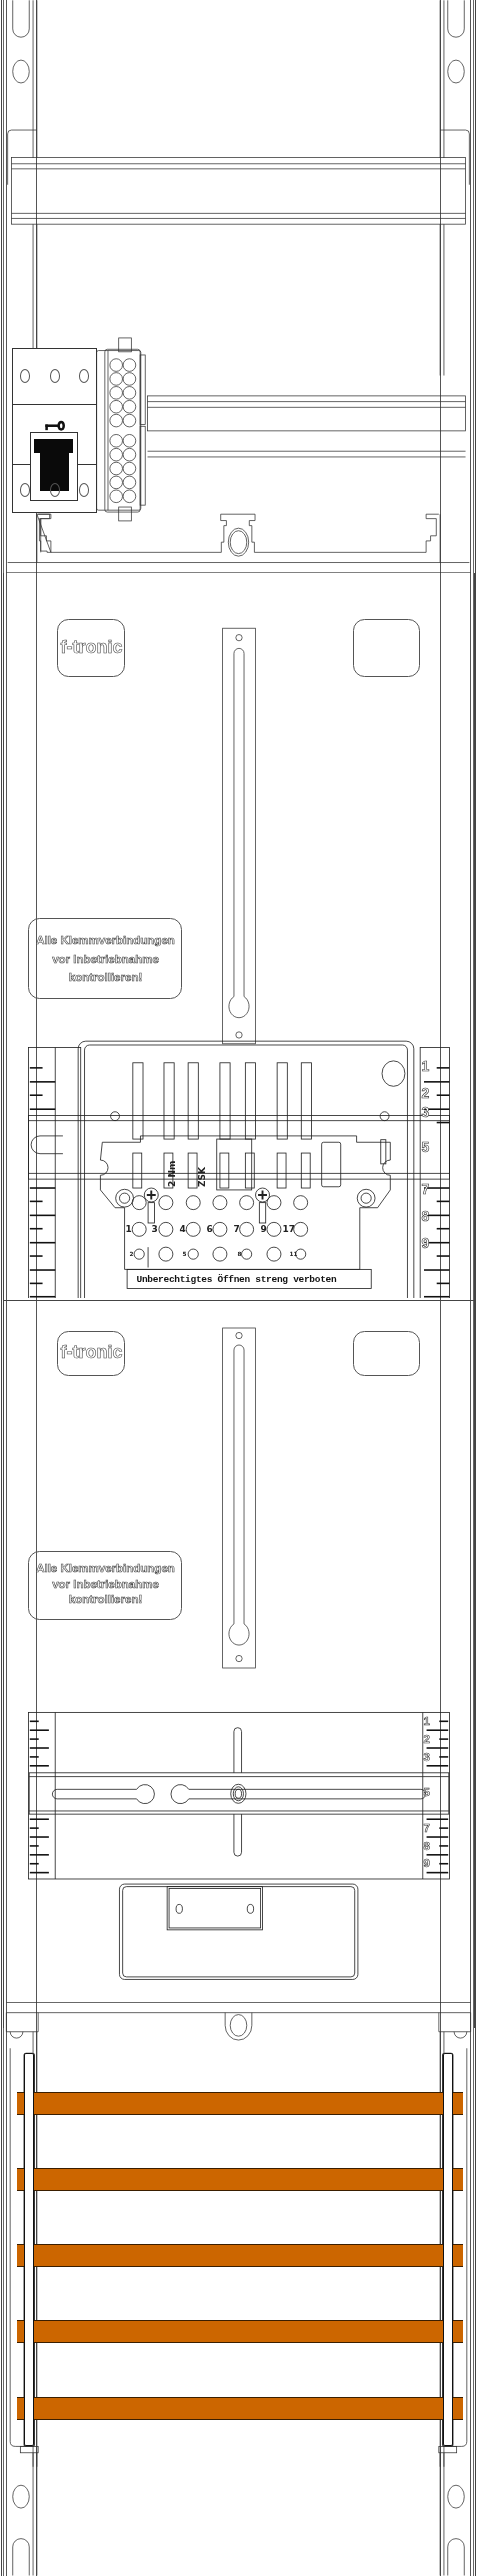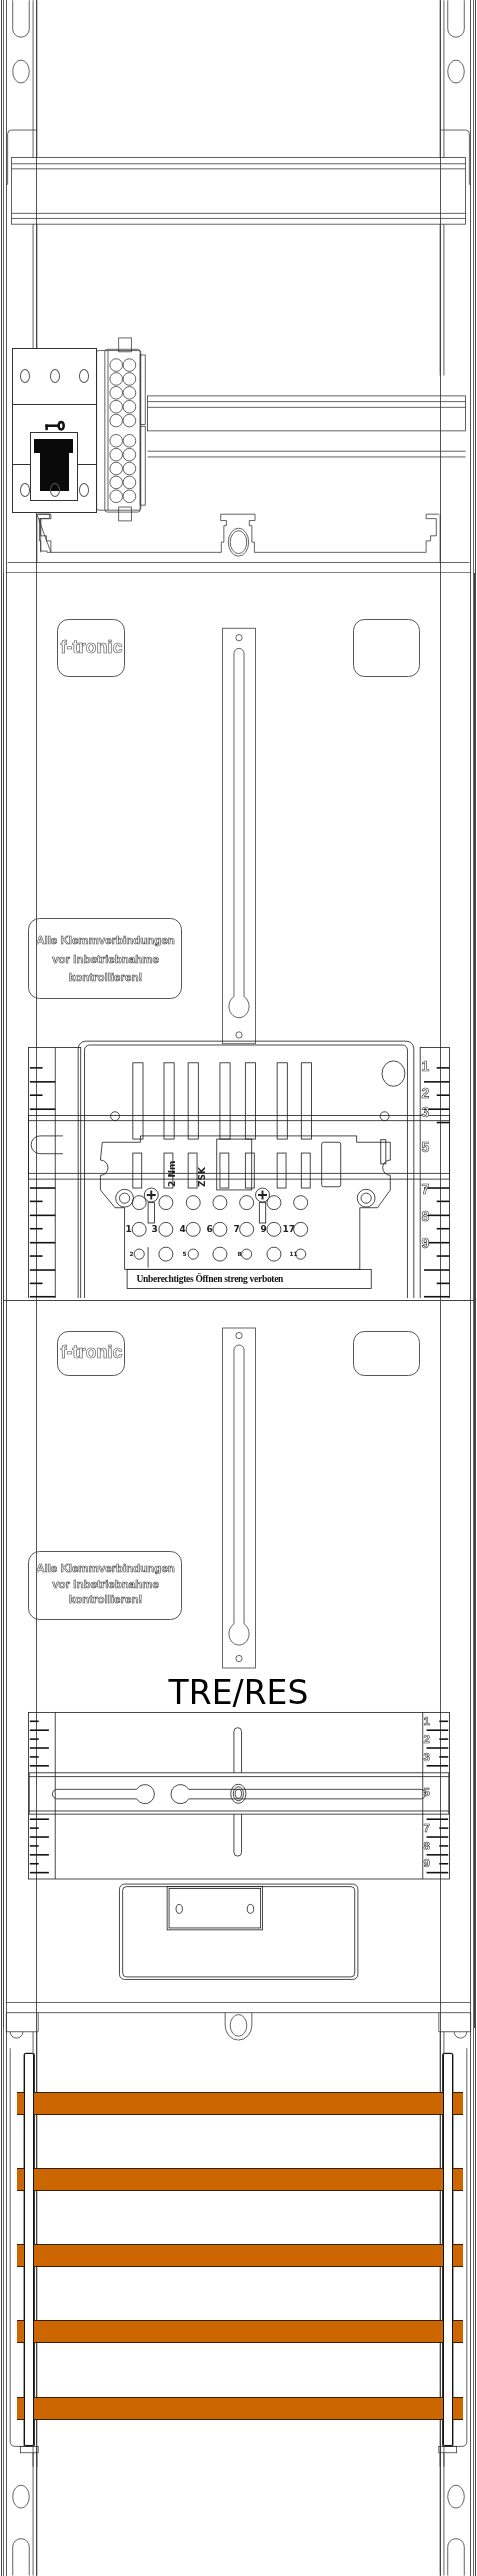--- a/index.html
+++ b/index.html
@@ -293,21 +293,21 @@
   <div class="mod-num" style="left:126px;top:193px;">3</div>
   <div class="mod-num" style="left:154px;top:193px;">4</div>
   <div class="mod-num" style="left:181px;top:193px;">6</div>
   <div class="mod-num" style="left:208px;top:193px;">7</div>
   <div class="mod-num" style="left:235px;top:193px;">9</div>
   <div class="mod-num" style="left:257px;top:193px;">17</div>
   <div class="mod-num small" style="left:104px;top:220px;">2</div>
   <div class="mod-num small" style="left:157px;top:220px;">5</div>
   <div class="mod-num small" style="left:212px;top:220px;">8</div>
   <div class="mod-num small" style="left:264px;top:220px;">11</div>
-  <div class="abs" style="left:111px;top:243px;width:229px;font-family:Liberation Serif, serif;font-weight:bold;font-size:9.5px;color:#111;letter-spacing:-0.3px;">Unberechtigtes Öffnen streng verboten</div>
+  <div class="abs" style="left:111px;top:243px;width:229px;font-family:Liberation Mono, monospace;font-weight:bold;font-size:9.5px;color:#111;letter-spacing:-0.3px;">Unberechtigtes Öffnen streng verboten</div>
 </div>
 
 <div class="abs" style="left:0;top:1300px;width:477px;height:728px;">
   <div class="abs" style="left:2.5px;top:0;width:472px;height:728px;border-left:1.3px solid #444;border-right:1.3px solid #444;border-top:1px solid #444;"></div>
 
   <div class="abs thin" style="left:57px;top:31px;width:68px;height:45px;border-radius:11.5px;">
     <div class="outline-text" style="left:0;top:10.2px;width:67px;font-size:18px;">f-tronic</div>
   </div>
   <div class="abs thin" style="left:353px;top:31px;width:67px;height:45px;border-radius:11.5px;"></div>
 
@@ -321,21 +321,20 @@
       </g>
     </svg>
   </div>
 
   <div class="abs thin" style="left:28px;top:251px;width:154px;height:69px;border-radius:11.5px;">
     <div class="outline-text" style="left:0;top:10.2px;width:153px;font-size:11.5px;">Alle Klemmverbindungen</div>
     <div class="outline-text" style="left:0;top:25.5px;width:153px;font-size:11.5px;">vor Inbetriebnahme</div>
     <div class="outline-text" style="left:0;top:41px;width:153px;font-size:11.5px;">kontrollieren!</div>
   </div>
 
-  <div class="label-big" style="left:127px;top:372px;width:223px;font-size:33px;line-height:42px;">TRE/RES</div>
 </div>
 
 <div class="abs" style="left:25.5px;top:1706px;width:426px;height:318px;">
   <svg width="426" height="318" viewBox="0 0 670 500">
     <g fill="none" stroke="#222" stroke-width="1.3">
       <rect x="4" y="10" width="662" height="262"></rect>
       <line x1="46" y1="10" x2="46" y2="272"></line>
       <line x1="624" y1="10" x2="624" y2="272"></line>
 
       <rect x="5" y="105" width="660" height="65"></rect>

